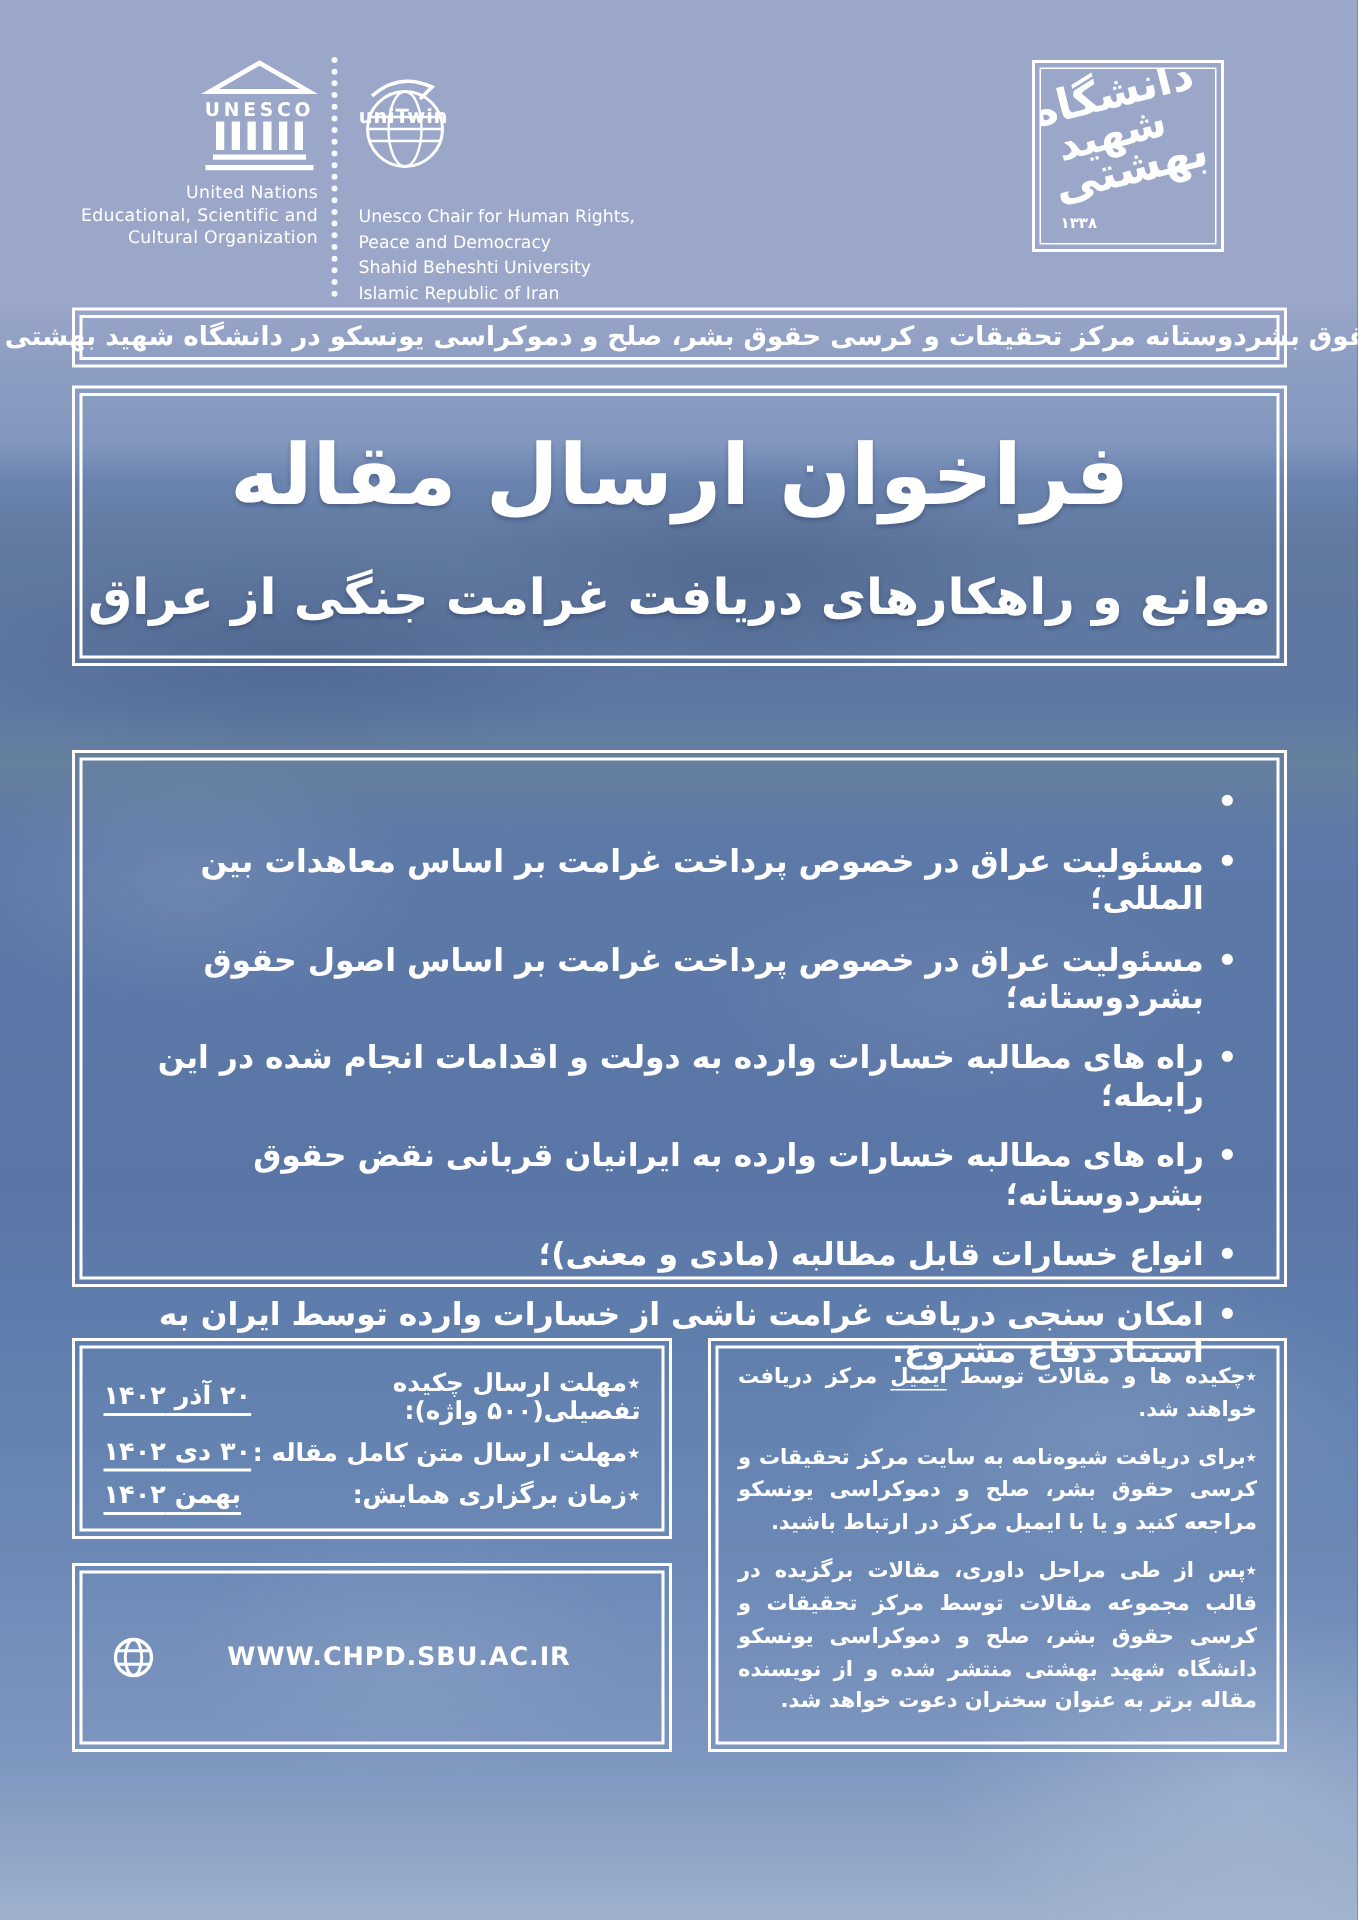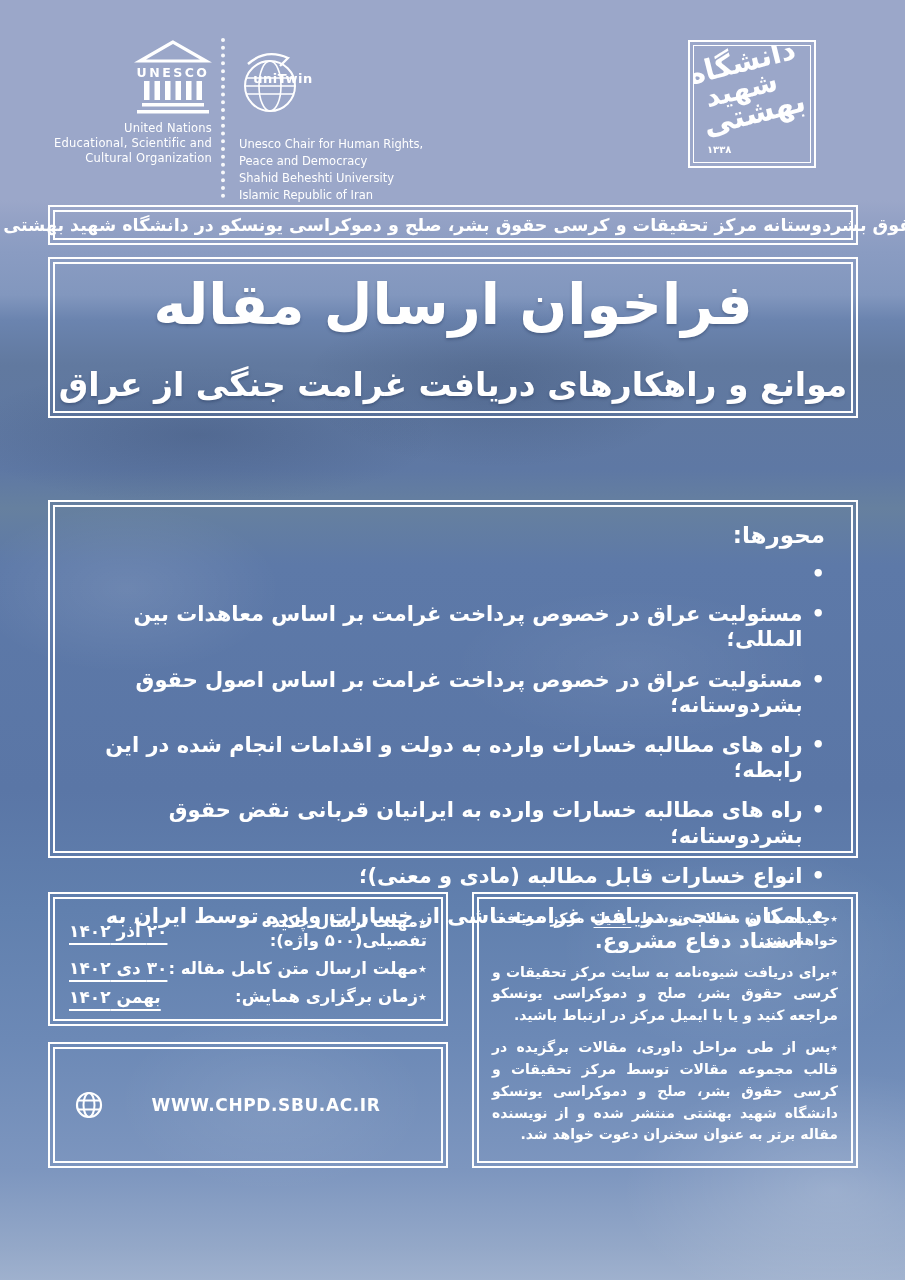--- a/index.html
+++ b/index.html
@@ -31,40 +31,40 @@
   .frame-inner { width:100%; height:100%; border:2px solid #fff; position:relative; }
 
   
   .unesco-temple { position:absolute; left:134px; top:40px; }
   .unesco-caption { position:absolute; left:26px; top:121px; width:186px;
     text-align:right; font-size:11.5px; line-height:1.32; letter-spacing:0.2px; }
   .header-divider { position:absolute; left:221px; top:38px; height:160px; width:0;
     border-left:4px dotted rgba(255,255,255,0.92); }
   .unitwin-globe { position:absolute; left:236px; top:46px; }
   .unitwin-text { position:absolute; left:233px; top:71px; width:72px; text-align:center;
-    font-size:13px; font-weight:bold; letter-spacing:0.5px;margin-left:14px; }
+    font-size:13px; font-weight:bold; letter-spacing:0.5px; }
   .chair-caption { position:absolute; left:239px; top:136px; font-size:11.5px; line-height:1.48; }
 
   .sbu-logo { position:absolute; left:688px; top:40px; width:128px; height:128px;
     border:2px solid #fff; padding:3px; }
   .sbu-inner { width:100%; height:100%; border:1.5px solid #fff; position:relative; overflow:hidden; }
   .sbu-cal { position:absolute; right:4px; top:2px; width:100%; text-align:center;
     transform:rotate(-14deg); line-height:0.92; font-weight:bold; direction:rtl; }
   .sbu-l1 { font-size:29px; display:block; }
   .sbu-l2 { font-size:28px; display:block; margin-right:14px; }
   .sbu-l3 { font-size:30px; display:block; }
   .sbu-year { position:absolute; left:13px; bottom:7px; font-size:10px; font-weight:bold; }
 
   
   .banner { left:48px; top:205px; width:810px; height:40px; }
   .banner .frame-inner { display:flex; align-items:center; justify-content:center; direction:rtl; }
   .banner-text { font-size:17.5px; font-weight:bold; white-space:nowrap; }
 
   
-  .title-box { left:48px; top:257px; width:810px; height:161px; }
+  .title-box { left:48px; top:257px; width:810px; height:187px; }
   .title-box .frame-inner { display:flex; flex-direction:column; align-items:center;
     justify-content:center; gap:28px; direction:rtl; }
   .poster-title { font-size:56px; font-weight:bold; text-shadow:0 2px 3px rgba(30,45,80,0.35); }
   .poster-subtitle { font-size:33px; font-weight:bold; text-shadow:0 2px 3px rgba(30,45,80,0.35); }
 
   
   .topics-box { left:48px; top:500px; width:810px; height:358px; }
   .topics-box .frame-inner { direction:rtl; padding:15px 26px; }
   .topics-heading { font-size:23px; font-weight:bold; margin-bottom:14px; }
   .topic-item { display:flex; align-items:baseline; gap:9px;
@@ -157,21 +157,20 @@
 
   <div class="frame title-box">
     <div class="frame-inner">
       <div class="poster-title">فراخوان ارسال مقاله</div>
       <div class="poster-subtitle">موانع و راهکارهای دریافت غرامت جنگی از عراق</div>
     </div>
   </div>
 
   <div class="frame topics-box">
     <div class="frame-inner">
-      <div class="topics-heading">محورها:</div>
       <div class="topic-item">
         <span class="topic-bullet">•</span>
       </div>
       <div class="topic-item">
         <span class="topic-bullet">•</span>
         <span>مسئولیت عراق در خصوص پرداخت غرامت بر اساس معاهدات بین المللی؛</span>
       </div>
       <div class="topic-item">
         <span class="topic-bullet">•</span>
         <span>مسئولیت عراق در خصوص پرداخت غرامت بر اساس اصول حقوق بشردوستانه؛</span>

